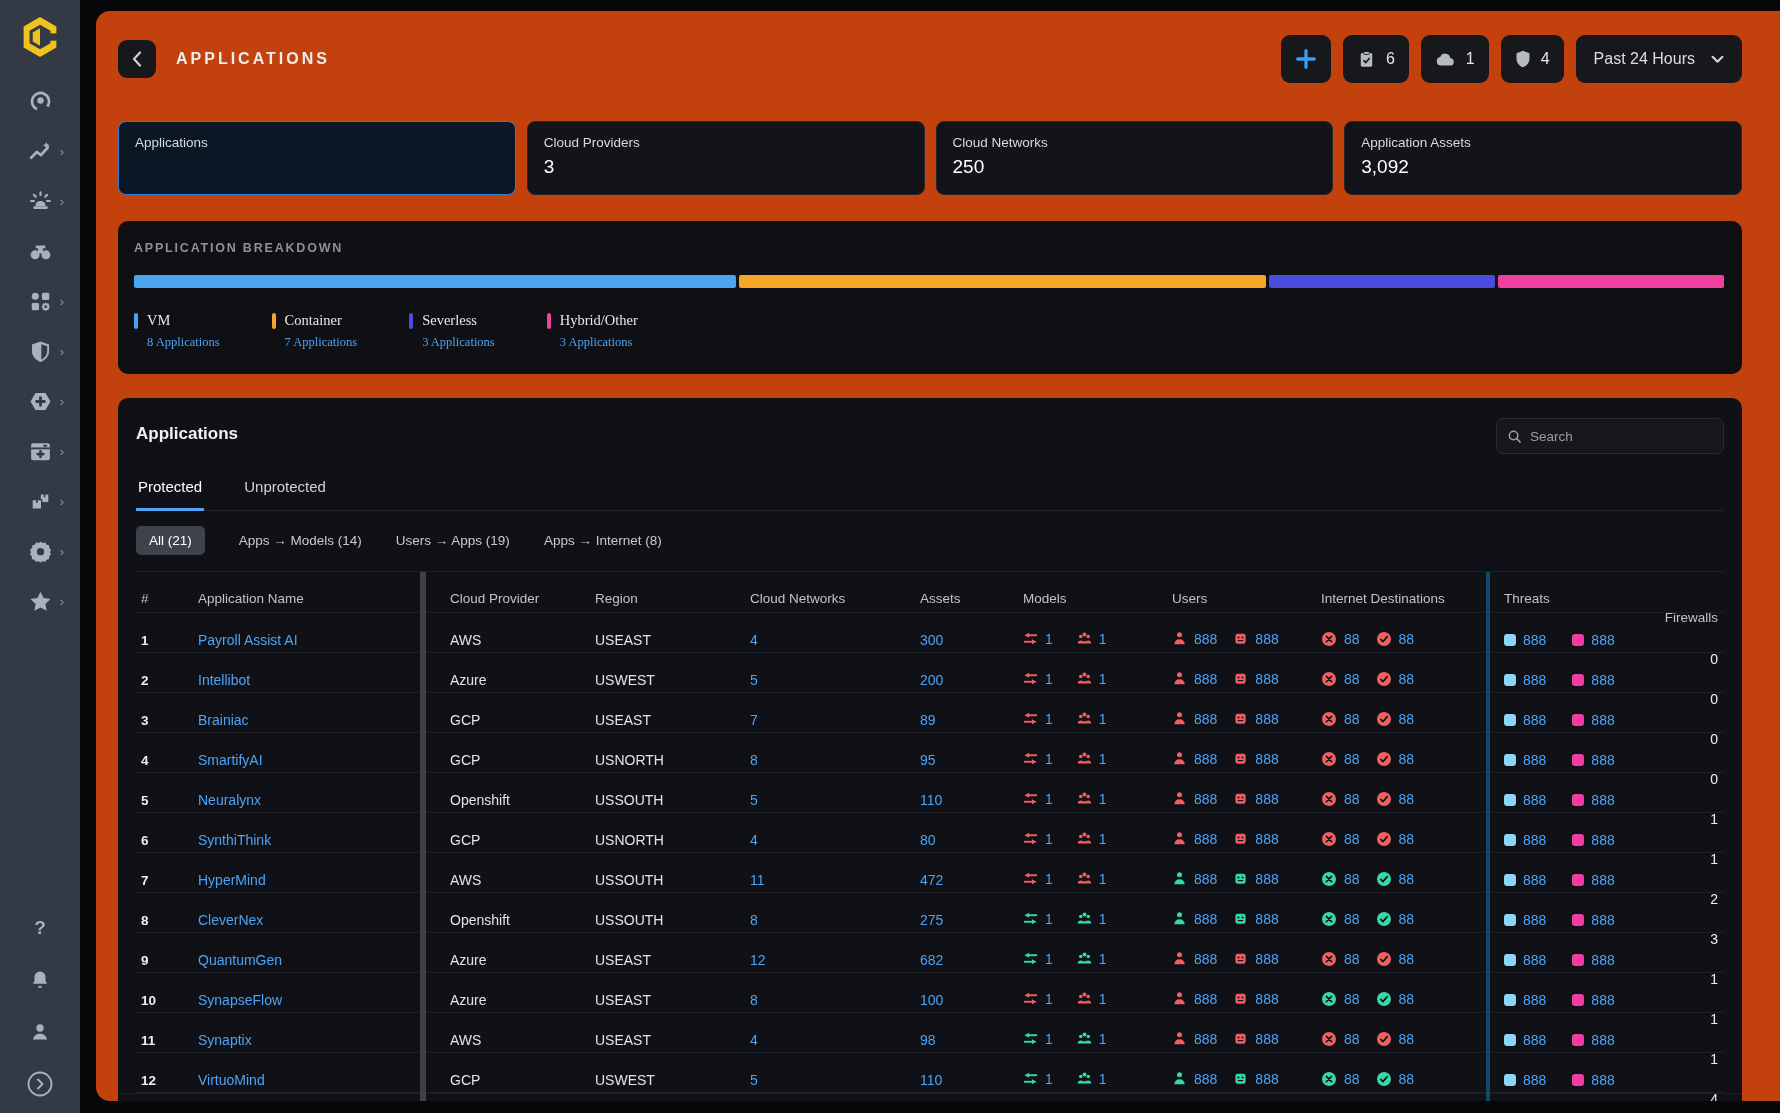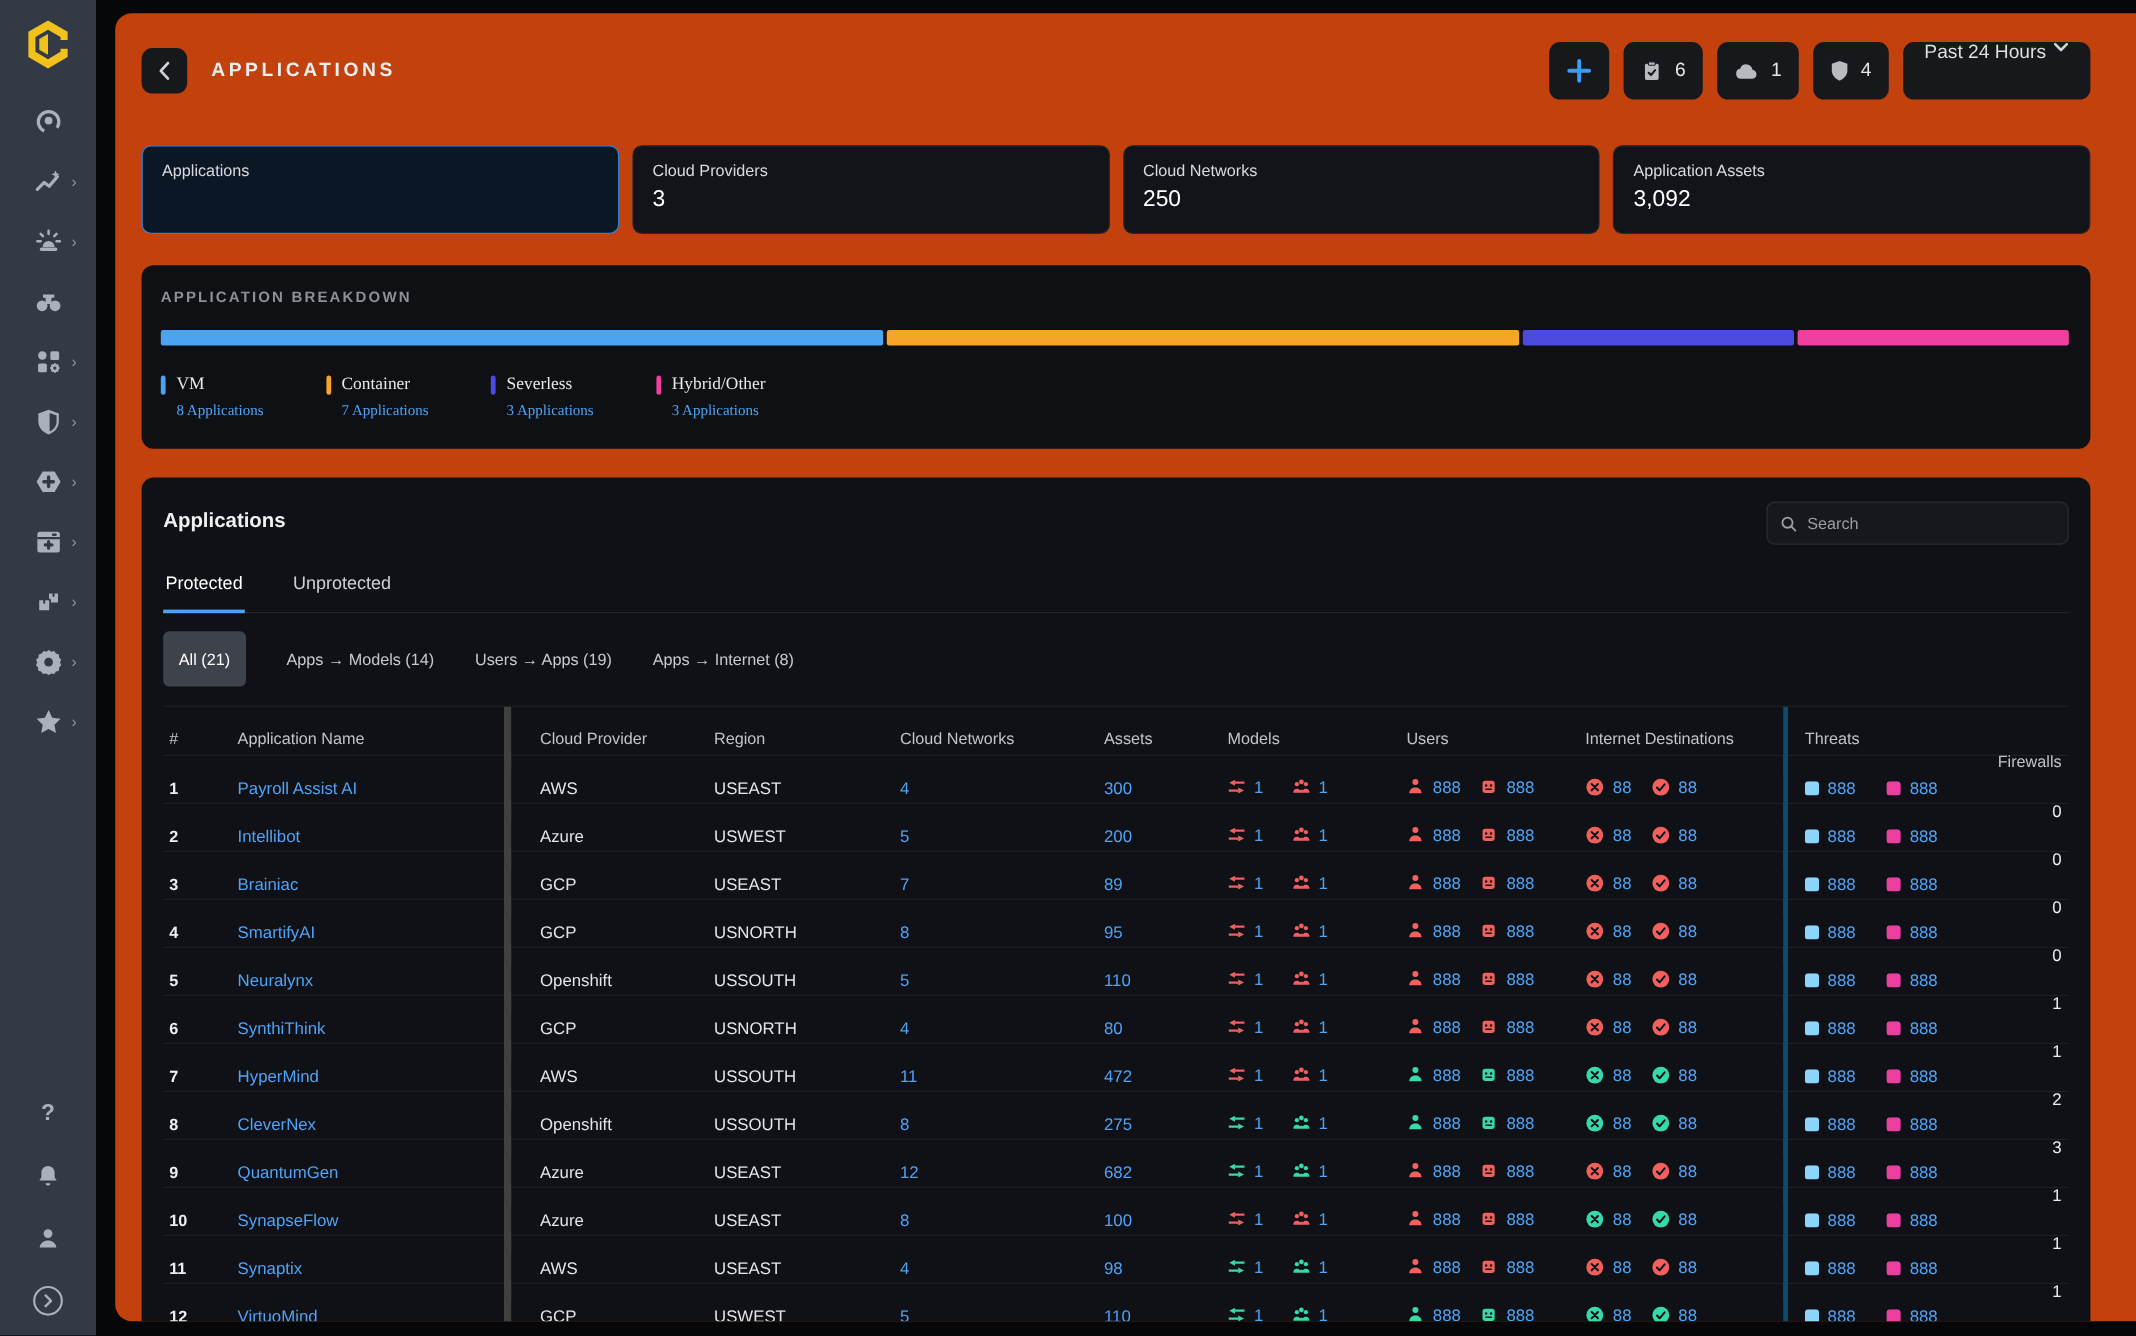--- a/index.html
+++ b/index.html
@@ -19,21 +19,21 @@
   
   .main-bg { position:absolute; left:80px; top:0; right:0; bottom:0; background:#060708; }
   .panel { position:absolute; left:96px; top:11px; right:0; bottom:12px; background:#c2410c; border-radius:14px 0 0 14px; padding:0 38px 0 22px; overflow:hidden; }
 
   
   .hdr { display:flex; align-items:center; height:96px; }
   .back-btn { width:38px; height:38px; border-radius:9px; background:#17181c; display:flex; align-items:center; justify-content:center; cursor:pointer; }
   .page-title { margin-left:20px; color:#eceeef; font-size:16px; font-weight:bold; letter-spacing:3px; }
   .hdr-right { margin-left:auto; display:flex; align-items:center; gap:12px; }
   .icon-btn { height:48px; min-width:48px; border-radius:9px; background:#17181c; display:flex; align-items:center; justify-content:center; gap:10px; padding:0 14px; cursor:pointer; color:#e4e6e8; font-size:16px; }
-  .time-btn { height:48px; border-radius:9px; background:#17181c; display:flex; align-items:flex-start; gap:6px; padding:0 18px; cursor:pointer; color:#dcdee0; font-size:16px; }
+  .time-btn { height:48px; border-radius:9px; background:#17181c; display:flex; align-items:center; gap:16px; padding:0 18px; cursor:pointer; color:#dcdee0; font-size:16px; }
 
   
   .stats { display:grid; grid-template-columns:repeat(4,1fr); gap:11px; margin-top:14px; }
   .stat-card { height:74px; background:#131419; border:1px solid #26272d; border-radius:8px; padding:13px 16px; cursor:pointer; }
   .stat-card.sel { background:#0c1726; border:1.5px solid var(--accent-border); }
   .stat-label { color:#d8dadc; font-size:13.5px; }
   .stat-value { color:#ffffff; font-size:19px; margin-top:6px; }
 
   
   .breakdown { margin-top:26px; background:#0f1014; border-radius:10px; padding:20px 18px 24px 16px; }
@@ -43,30 +43,30 @@
   .bd-legend { display:flex; gap:52px; margin-top:24px; }
   .leg-item { display:flex;font-family:Liberation Serif, serif; }
   .leg-tick { width:4px; height:16px; border-radius:2px; margin-right:9px; margin-top:1px; }
   .leg-name { color:#e7e8ea; font-size:14.5px; }
   .leg-count { color:var(--accent); font-size:12.5px; margin-top:6px; cursor:pointer; }
 
   
   .table-card { margin-top:24px; background:#101116; border-radius:10px; padding:20px 18px 0 18px; position:relative; }
   .tc-head { display:flex; align-items:flex-start; }
   .tc-title { color:#f0f1f2; font-size:17px; font-weight:bold; margin-top:6px; }
-  .search-box { margin-left:auto; width:252px; height:36px; background:#17181d; border:1px solid #2a2c32; border-radius:7px; display:flex; align-items:center; padding:17px 10px; gap:8px; }
+  .search-box { margin-left:auto; width:228px; height:36px; background:#17181d; border:1px solid #2a2c32; border-radius:7px; display:flex; align-items:center; padding:17px 10px; gap:8px; }
   .search-box input { background:transparent; border:none; outline:none; color:#cfd2d5; font-size:13.5px; width:100%; font-family:"Liberation Sans",sans-serif; }
   .search-box input::placeholder { color:#9a9ea4; }
 
   .tabs { display:flex; gap:38px; margin-top:24px; border-bottom:1px solid #232529; }
   .tab { padding:0 2px 13px 2px; font-size:15px; color:#cfd1d4; cursor:pointer; }
   .tab.active { color:#ffffff; border-bottom:3px solid var(--accent); margin-bottom:-1px; }
 
   .filters { display:flex; align-items:center; gap:34px; margin-top:15px; }
-  .chip { font-size:13.5px; color:#c7cacd; cursor:pointer; height:46px; display:flex; align-items:center; }
+  .chip { font-size:13.5px; color:#c7cacd; cursor:pointer; height:29px; display:flex; align-items:center; }
   .chip.active { background:#3e424a; color:#ffffff; border-radius:5px; padding:0 13px; }
 
   
   .tbl { margin-top:16px; }
   .tr { display:grid; grid-template-columns:58px 226px 175px 155px 170px 103px 149px 149px 165px 170px 1fr; align-items:center; }
   .tr.head { height:42px; border-top:1px solid #1d1f24; border-bottom:1px solid #1d1f24; }
   .tr.body { height:40px; border-bottom:1px solid #1d1f24; cursor:pointer; }
   .tr.body:last-of-type { border-bottom:1px solid #1d1f24; }
   .th { color:#c0c3c7; font-size:13.5px; }
   .td { color:#e2e4e6; font-size:14px; }

